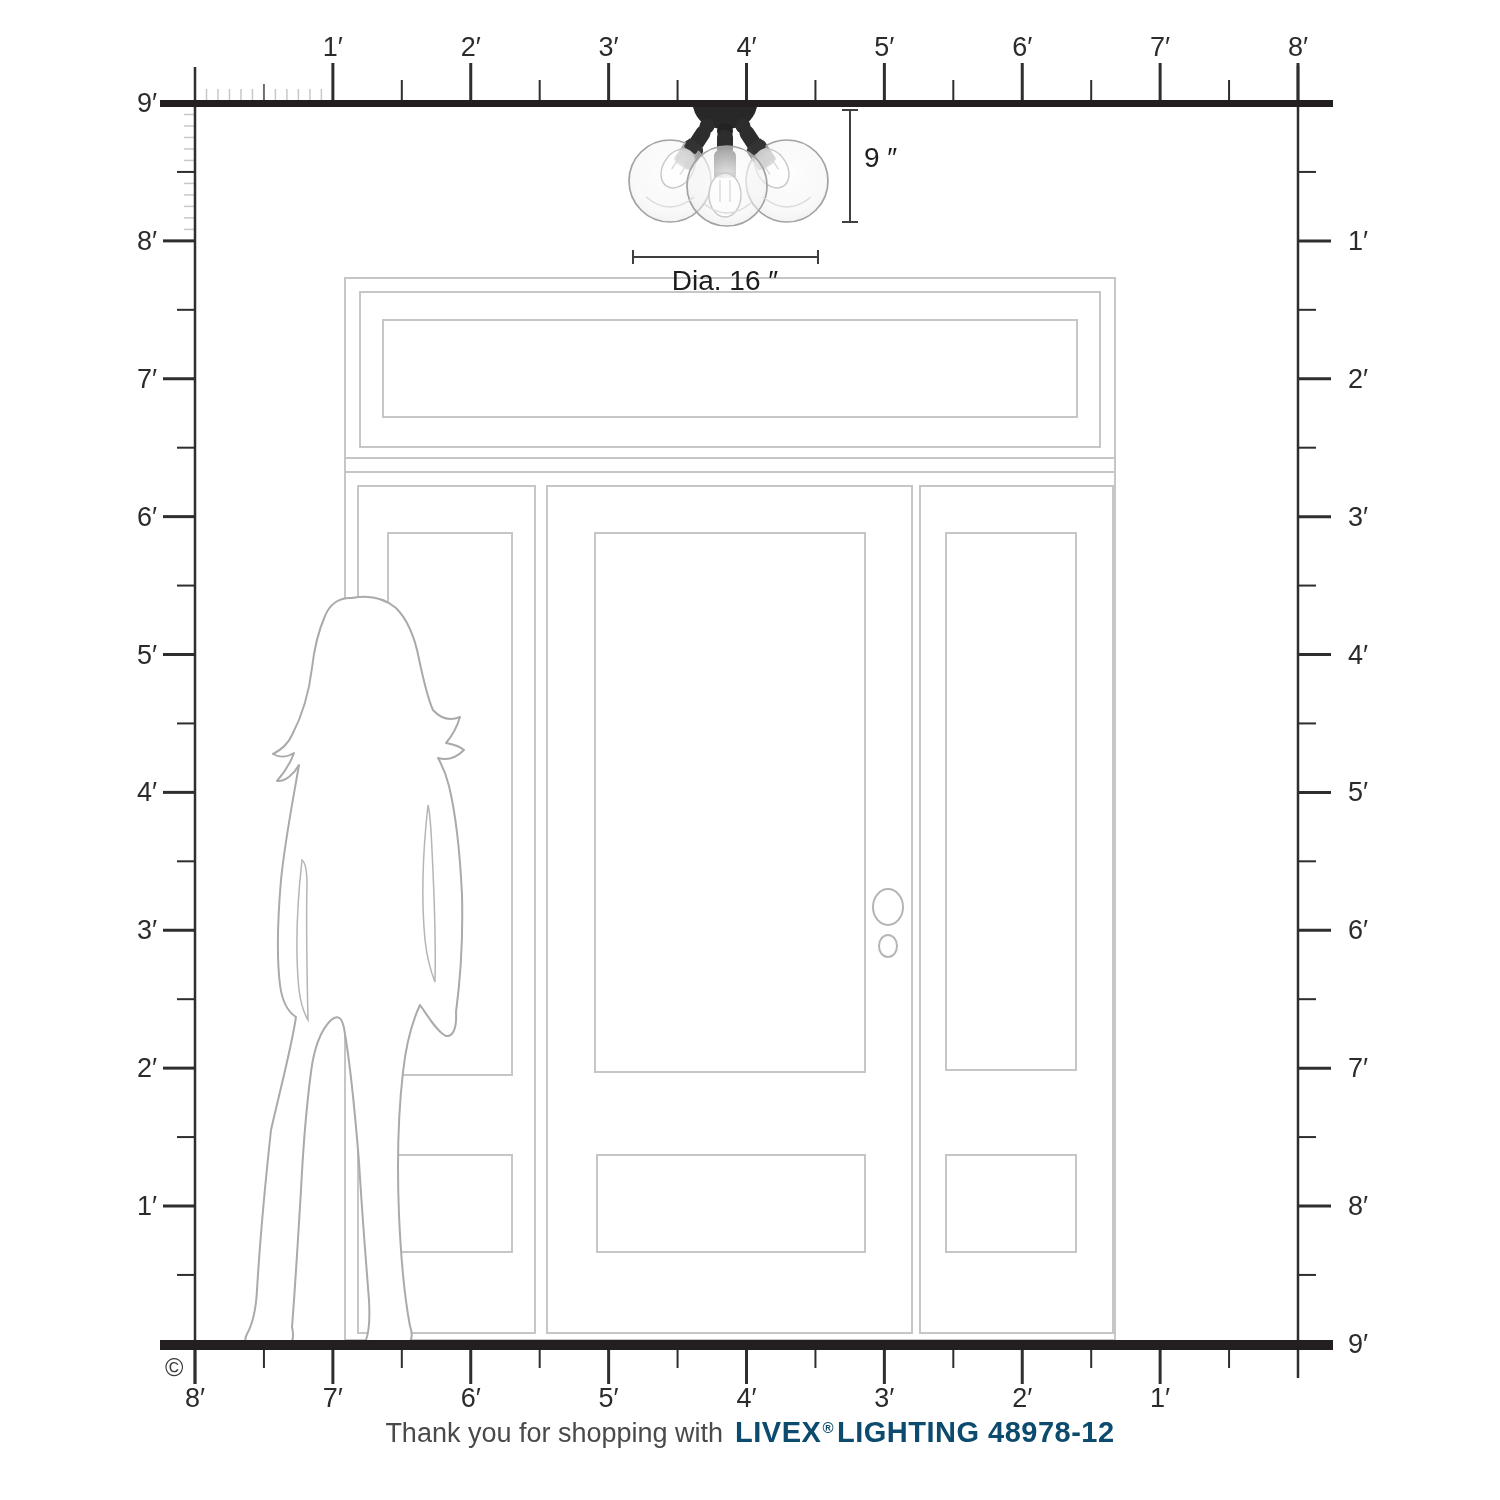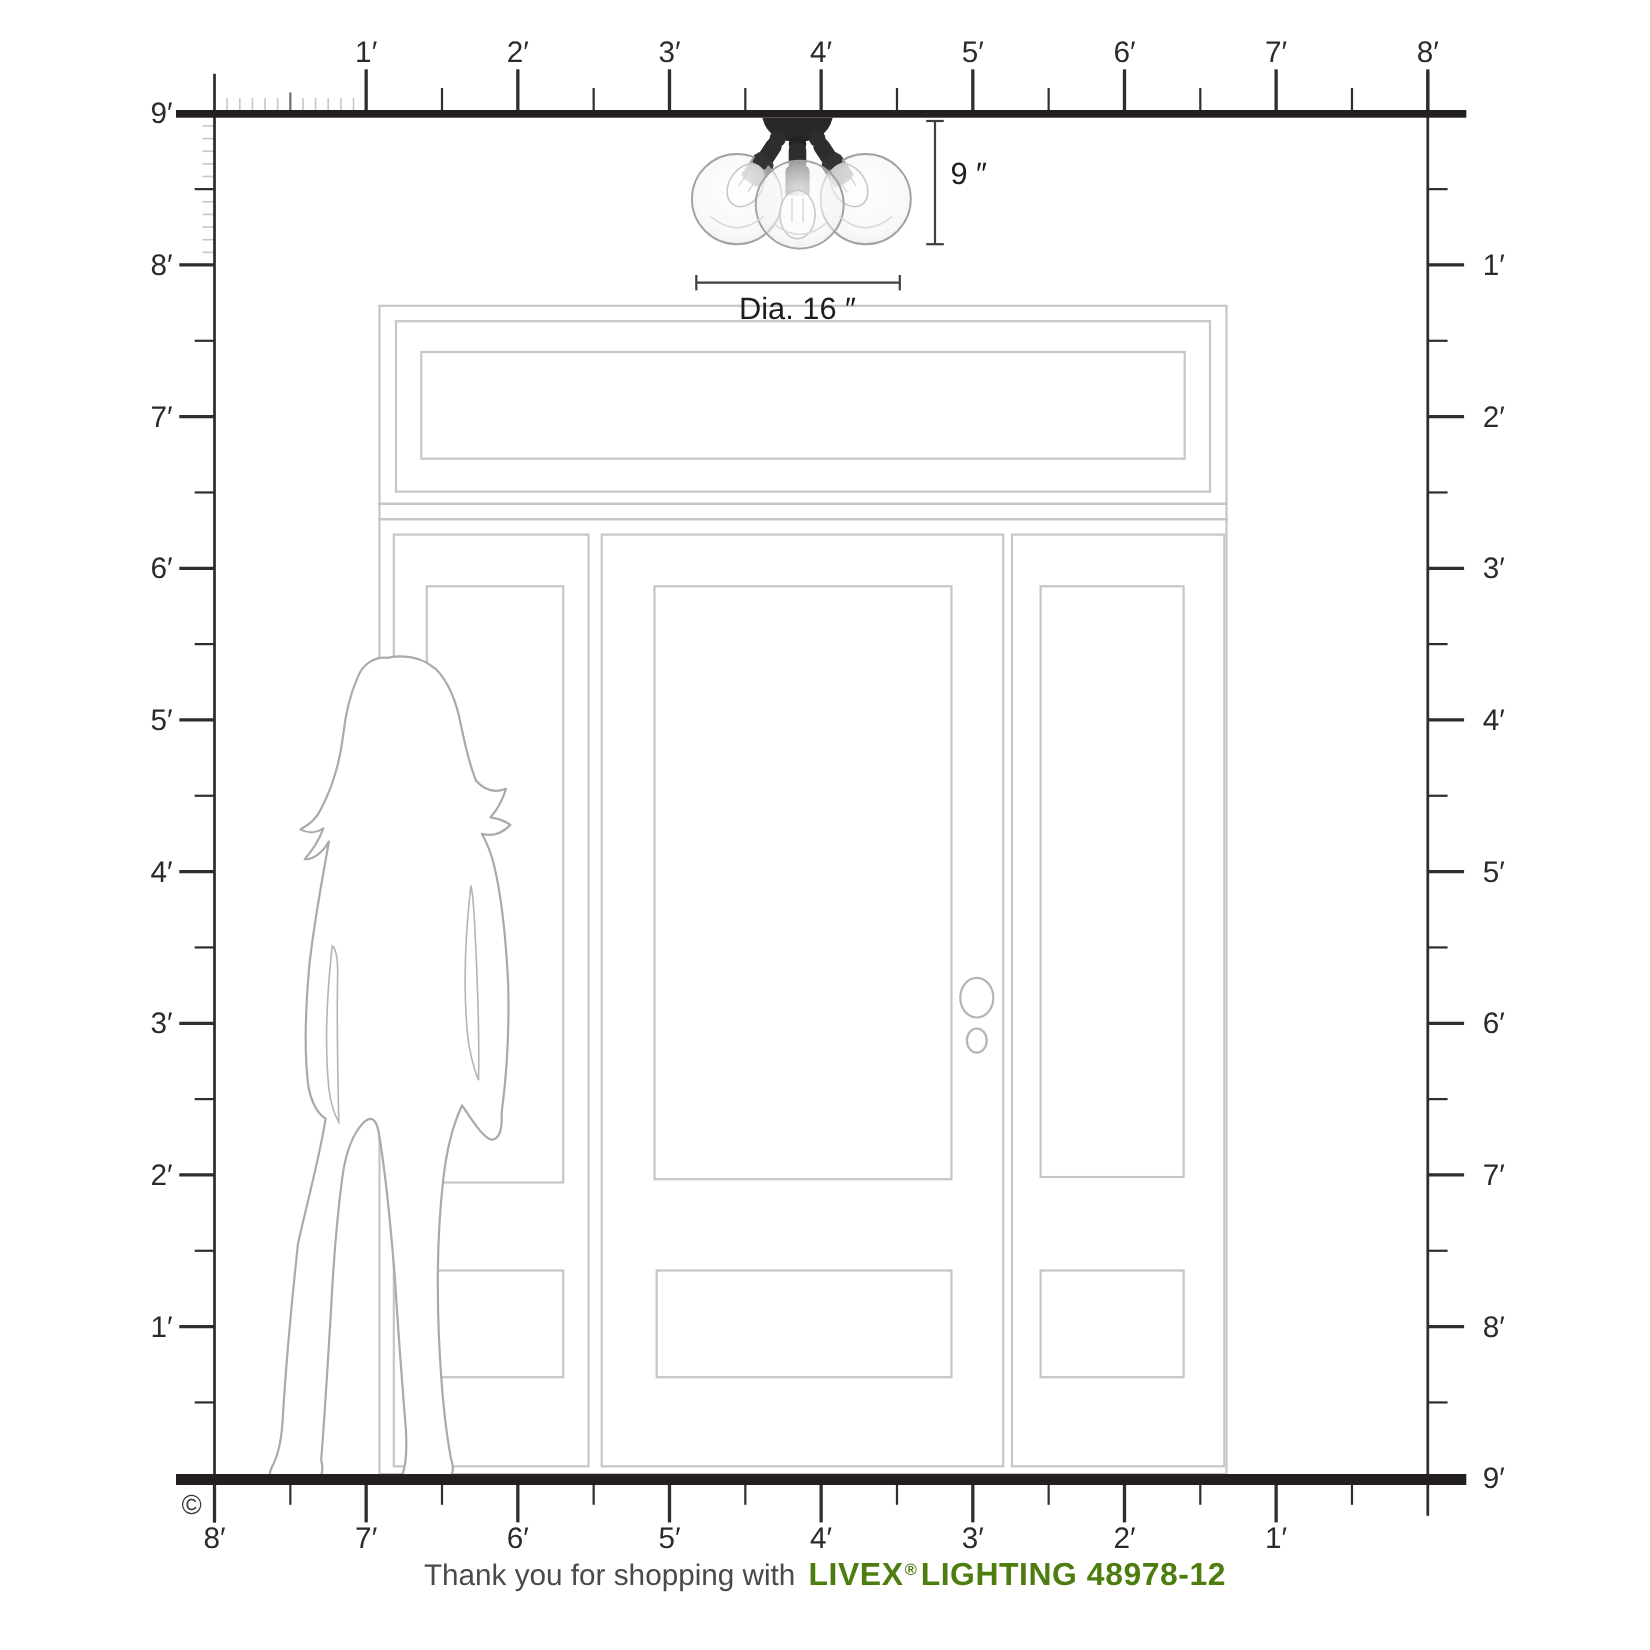--- a/index.html
+++ b/index.html
@@ -5,21 +5,21 @@
   html,body{margin:0;padding:0;background:#fff;}
   .page{position:relative;width:1500px;height:1500px;background:#fff;overflow:hidden;
         font-family:"Liberation Sans",sans-serif;}
   svg text{font-family:"Liberation Sans",sans-serif;}
   .rlabel{font-size:27px;fill:#2b2b2b;}
   .dimlabel{font-size:28px;fill:#1d1d1d;}
   .copyright{font-size:25px;fill:#3a3a3a;}
   .footer{position:absolute;left:0;right:0;top:1416px;text-align:center;color:#4a4a4a;
           font-size:27px;}
   .ft-msg{margin-right:12px;}
-  .ft-brand{font-weight:bold;color:#4d7c0f;font-size:29px;letter-spacing:.5px;}
+  .ft-brand{font-weight:bold;color:#0c4a6e;font-size:29px;letter-spacing:.5px;}
   .ft-brand sup{font-size:15px;font-weight:bold;vertical-align:9px;margin:0 3px 0 1px;}
 </style>
 </head>
 <body>
 
 <div class="page">
 
 <svg width="1500" height="1500" viewBox="0 0 1500 1500">
   <defs>
     <radialGradient id="glass" cx="0.5" cy="0.4" r="0.62">

